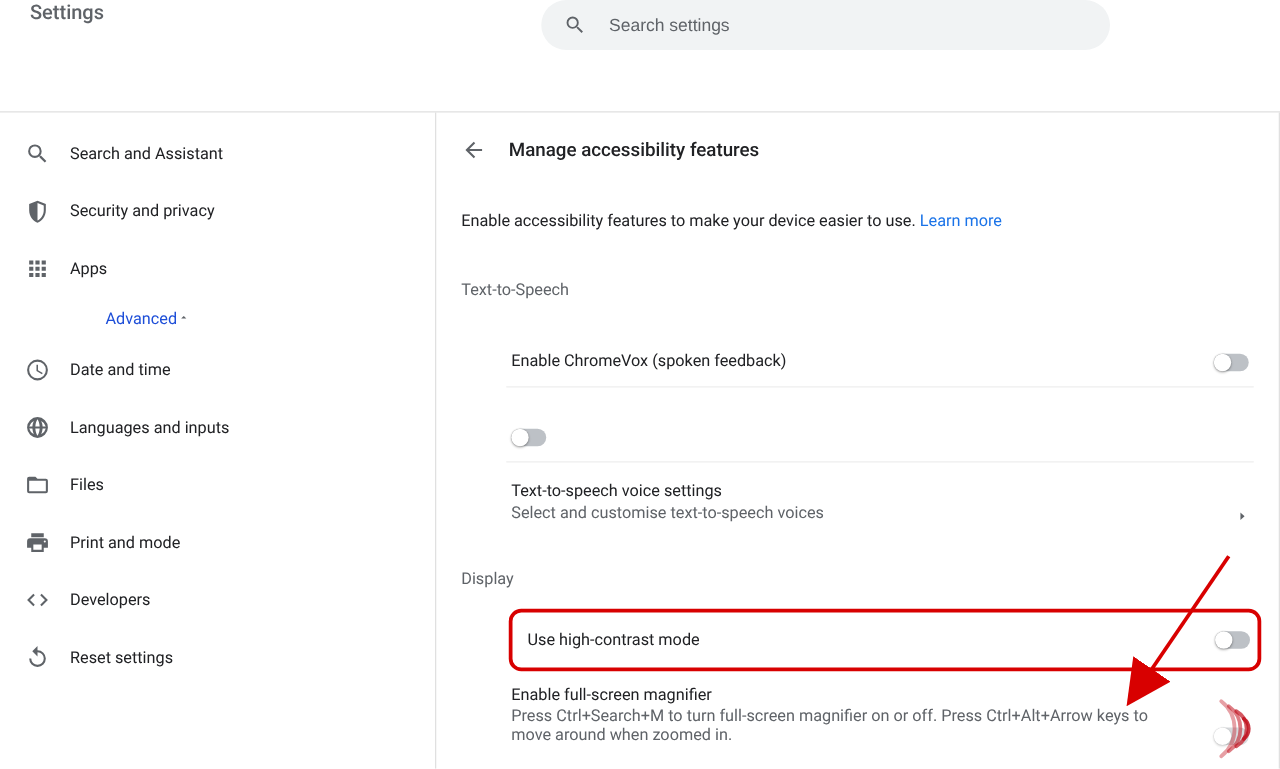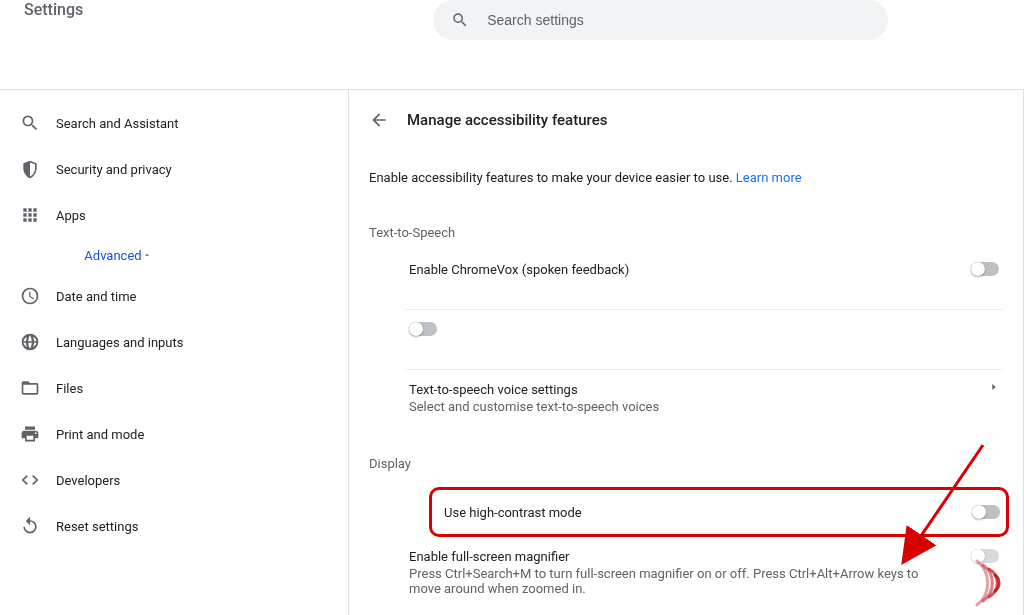--- a/index.html
+++ b/index.html
@@ -104,21 +104,21 @@
   .section-label {
     padding-left: 20px;
     font-size: 13px;
     color: #5f6368;
     margin-bottom: 10px;
   }
   .rows { padding-left: 56px; padding-right: 20px; }
   .row {
     min-height: 60px;
     display: flex;
-    align-items: flex-start;
+    align-items: flex-end;
     justify-content: space-between;
     border-bottom: 1px solid #eee;
     padding: 12px 4px;
     gap: 15px;
   }
   .row:last-child { border-bottom: none; }
   .row-text .t { font-size: 13px; color: #202124; }
   .row-text .s { font-size: 13px; color: #5f6368; margin-top: 2px; }
   .toggle {
     width: 28px; height: 14px;
@@ -131,21 +131,21 @@
   .toggle .knob {
     width: 14px; height: 14px; border-radius: 50%;
     background: #fff;
     box-shadow: 0 0 1px rgba(0,0,0,.3), 0 1px 2px rgba(0,0,0,.3);
     position: absolute; left: 0; top: 0;
   }
   .chev-right { color: #5f6368; display:flex; }
   .highlight-box {
     border: 3px solid #d80000;
     border-radius: 10px;
-    margin-left: 80px;
+    margin-left: 58px;
     margin-right: 14px;
     padding: 8px 6px 8px 12px;
     display: flex;
     align-items: center;
     justify-content: space-between;
     height: 50px;
   }
   
   .arrow-svg { position: absolute; right: 20px; top: 345px; pointer-events: none; }
   .watermark { position:absolute; right:4px; bottom:4px; pointer-events:none; }

